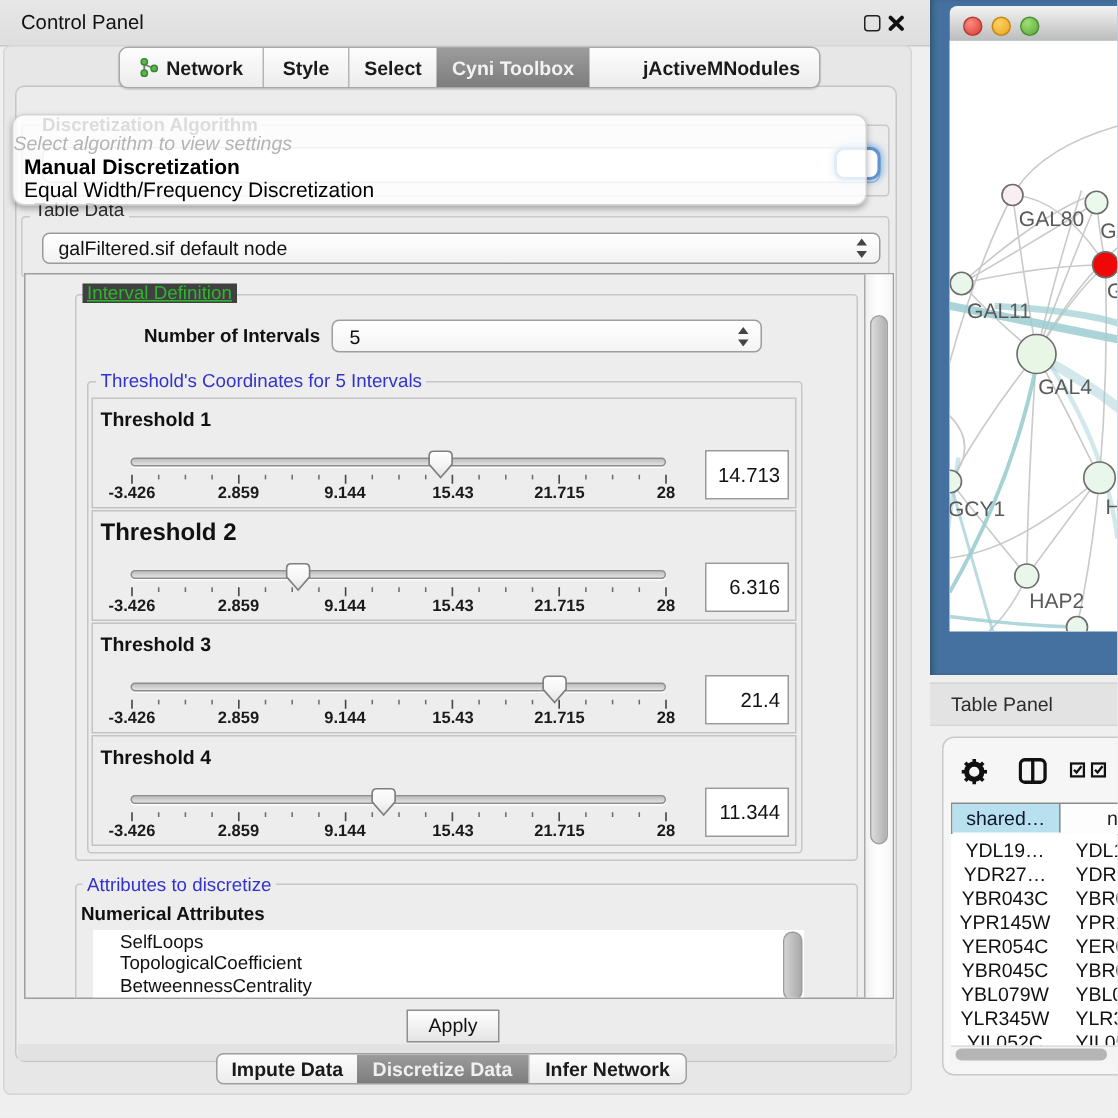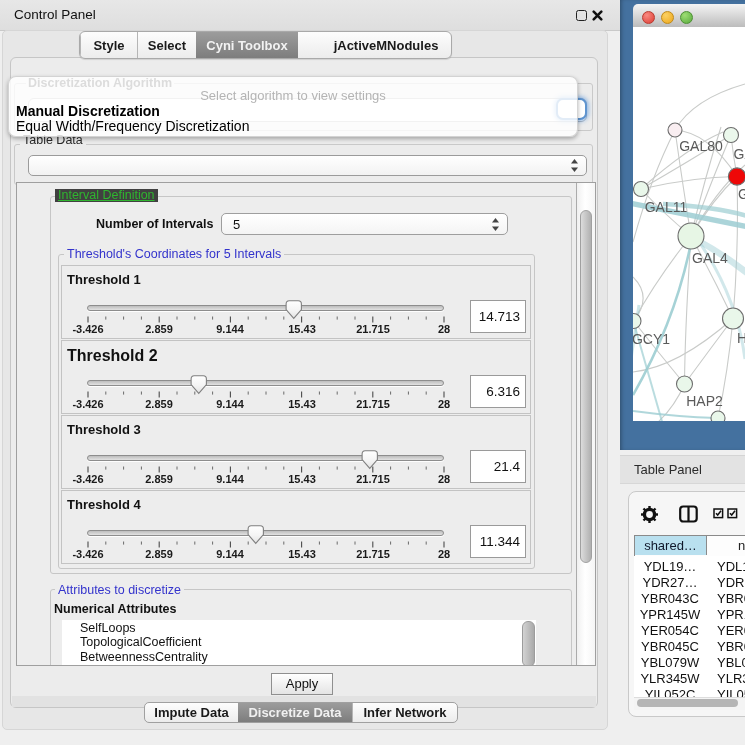--- a/index.html
+++ b/index.html
@@ -19,43 +19,52 @@
       <path d="M2 2 L11 11 M11 2 L2 11" stroke="#111" stroke-width="3" stroke-linecap="round"></path>
     </svg>
 </div>
 
 <div class="abs" style="box-sizing:border-box;left:2px;top:30px;width:606px;height:700px;background:#e7e7e7;border:1px solid #d6d6d6;border-radius:5px;"></div>
 
 <div class="abs" style="box-sizing:border-box;left:10px;top:57px;width:588px;height:651px;background:#ececec;border:1px solid #c6c6c6;border-radius:6px;"></div>
 <div class="abs" style="left:12px;top:696px;width:584px;height:11px;background:#e2e2e2;"></div>
 
 <div class="abs" style="left:79px;top:31px;height:26px;display:flex;border:1px solid #a9a9a9;border-radius:6px;overflow:hidden;background:linear-gradient(#fdfdfd,#ececec);box-shadow:0 1px 1px rgba(0,0,0,.12);">
+  <div style="width:95px;display:flex;align-items:center;justify-content:center;gap:5px;font-size:13px;font-weight:600;color:#1a1a1a;">
+    <svg width="13" height="14" viewBox="0 0 13 14">
+        <path d="M3.2 3.5 L3.2 10.5 M3.2 5 L9.5 7.5" stroke="#7a7a7a" stroke-width="1.2" fill="none"></path>
+        <circle cx="3.2" cy="3.2" r="2.1" fill="#57b847" stroke="#3a8a33"></circle>
+        <circle cx="3.2" cy="10.8" r="2.1" fill="#57b847" stroke="#3a8a33"></circle>
+        <circle cx="9.8" cy="7.6" r="2.1" fill="#57b847" stroke="#3a8a33"></circle>
+      </svg>
+    Network</div>
   <div style="width:56px;border-left:1px solid #b5b5b5;display:flex;align-items:center;justify-content:center;font-size:13px;font-weight:600;color:#1a1a1a;">Style</div>
   <div style="width:58px;border-left:1px solid #b5b5b5;display:flex;align-items:center;justify-content:center;font-size:13px;font-weight:600;color:#1a1a1a;">Select</div>
   <div style="width:102px;background:linear-gradient(#9c9c9c,#7d7d7d);display:flex;align-items:center;justify-content:center;font-size:13px;font-weight:600;color:#f2f2f2;">Cyni Toolbox</div>
   <div style="width:130px;display:flex;align-items:center;justify-content:center;font-size:13px;font-weight:600;color:#1a1a1a;padding-left:23px;">jActiveMNodules</div>
 </div>
 
 <div class="abs etch" style="left:14px;top:83px;width:577px;height:46px;"></div>
 <span class="abs" style="left:26px;top:76px;font-size:12.5px;font-weight:bold;color:#3c3c3c;background:#ececec;padding:0 2px;">Discretization Algorithm</span>
 
 <div class="abs" style="box-sizing:border-box;left:28px;top:98px;width:559px;height:24px;background:#fff;border:1px solid #b5b5b5;border-radius:6px;"></div>
 <div class="abs" style="box-sizing:border-box;left:556px;top:98px;width:31px;height:22px;background:#fff;border:2px solid #5f94cf;border-radius:7px;box-shadow:0 0 4px 1.5px rgba(90,150,220,.65);"></div>
 
 <div class="abs etch" style="left:14px;top:144px;width:577px;height:39px;"></div>
 <span class="abs" style="left:20px;top:133px;font-size:12.5px;color:#2a2a2a;background:#ececec;padding:0 3px;">Table Data</span>
 <div class="abs" style="left:28px;top:155px;width:557px;height:19px;background:linear-gradient(#ffffff,#f2f2f2);border:1px solid #9b9b9b;border-radius:5px;">
+  <span class="abs" style="left:10px;top:2px;font-size:13px;color:#111;">galFiltered.sif default node</span>
   <svg class="abs" style="right:7px;top:3px;" width="9" height="13" viewBox="0 0 9 13">
       <path d="M4.5 0 L8 4.6 L1 4.6 Z" fill="#444"></path>
       <path d="M4.5 13 L8 8.4 L1 8.4 Z" fill="#444"></path>
     </svg>
 </div>
 
 <div class="abs" style="left:8px;top:76px;width:568px;height:59px;background:rgba(255,255,255,.82);border:1px solid rgba(150,150,150,.4);border-radius:8px;box-shadow:0 2px 4px rgba(0,0,0,.3);z-index:40;">
-  <div style="position:absolute;left:0;right:0;top:11px;text-align:center;font-size:13px;color:#b4b4b4;">Select algorithm to view settings</div>
+  <div style="position:absolute;left:0;right:0;top:11px;text-align:left;font-size:13px;color:#b4b4b4;font-style:italic;">Select algorithm to view settings</div>
   <div style="position:absolute;left:7px;top:26px;font-size:14px;font-weight:bold;color:#000;">Manual Discretization</div>
   <div style="position:absolute;left:7px;top:41px;font-size:14px;color:#000;">Equal Width/Frequency Discretization</div>
 </div>
 
 <div class="abs" style="box-sizing:border-box;left:16px;top:182px;width:580px;height:484px;background:#ededed;border:1px solid #9f9f9f;"></div>
 
 <div class="abs" style="box-sizing:border-box;left:576px;top:183px;width:19px;height:482px;background:linear-gradient(90deg,#f0f0f0,#ffffff 45%,#f5f5f5);border-left:1px solid #ababab;"></div>
 <div class="abs" style="box-sizing:border-box;left:580px;top:210px;width:12px;height:353px;border-radius:6px;background:linear-gradient(90deg,#dcdcdc,#b0b0b0);border:1px solid #a0a0a0;"></div>
 
 <div id="groups">

